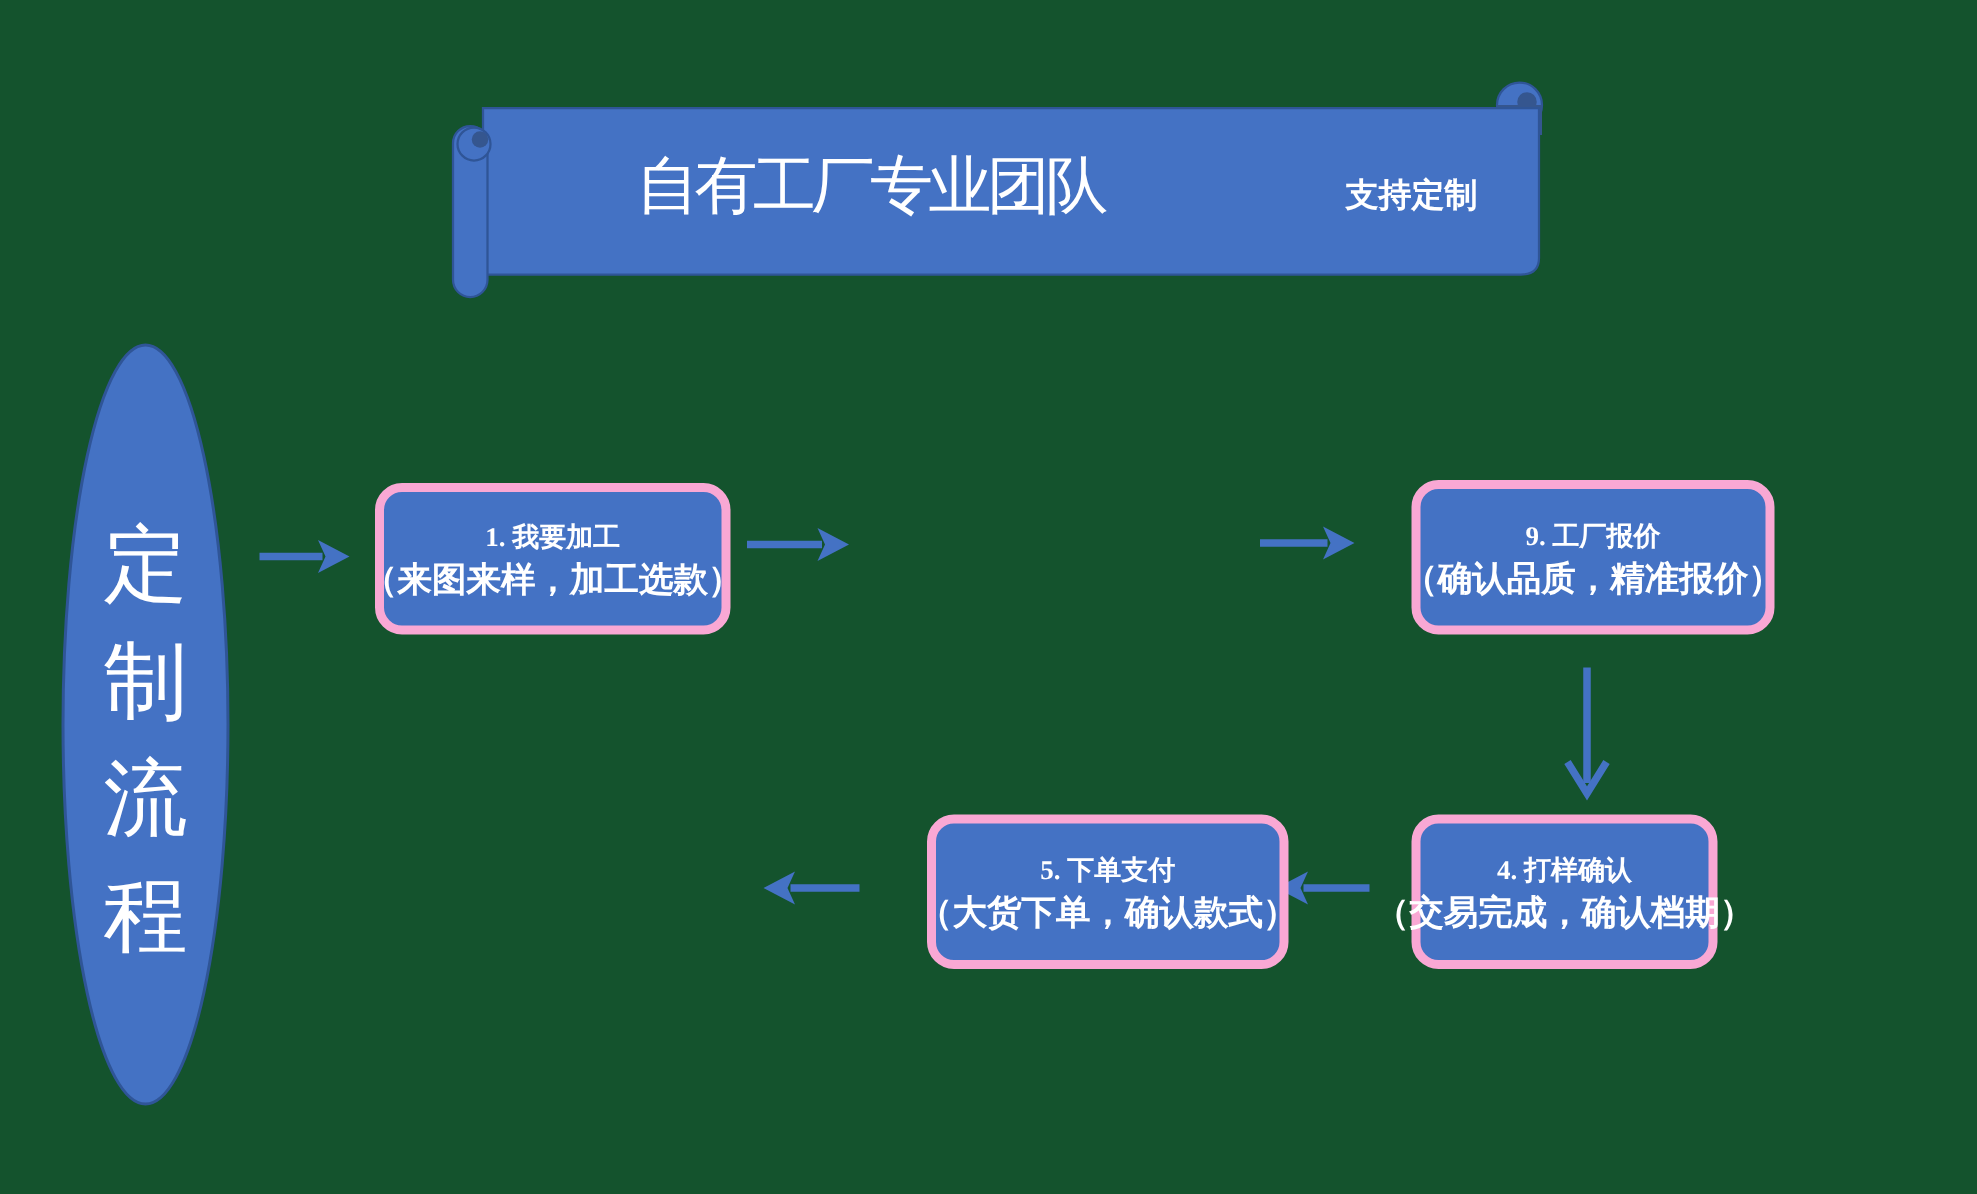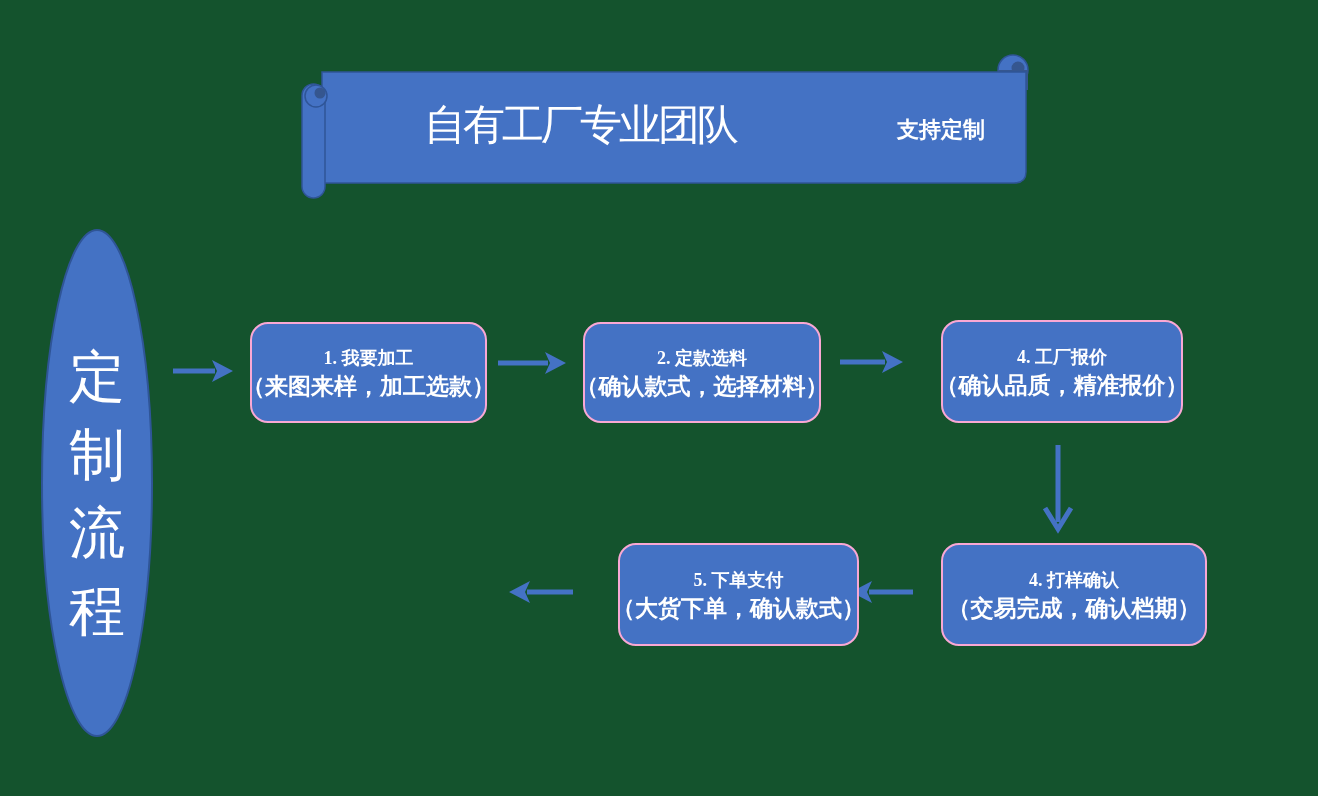--- a/index.html
+++ b/index.html
@@ -33,37 +33,37 @@
     text-align:center;
     font-size:56px;line-height:78px;
     color:#ffffff;
   }
   .ellipse-label span{display:block;}
 
   
   .step-box{
     position:absolute;
     background:#4472C4;
-    border:2px solid #f9a8d4;
+    border:6px solid #f9a8d4;
     border-radius:18px;
     box-sizing:border-box;
     display:flex;flex-direction:column;
     align-items:center;justify-content:center;
     gap:9px;
     color:#ffffff;
     font-weight:bold;
     font-family:"Liberation Serif", serif;
   }
   .step-title{font-size:18px;line-height:20px;white-space:nowrap;}
   .step-sub{font-size:23px;line-height:20px;white-space:nowrap;}
 
   #box1{left:250px;top:322px;width:237px;height:101px;}
   #box2{left:583px;top:322px;width:238px;height:101px;}
   #box3{left:941px;top:320px;width:242px;height:103px;}
-  #box4{left:941px;top:543px;width:266px;height:103px;}
+  #box4{left:941px;top:543px;width:204px;height:103px;}
   #box5{left:618px;top:543px;width:241px;height:103px;}
   #box6{left:248px;top:543px;width:238px;height:103px;}
 </style>
 </head>
 <body>
 
 <div id="canvas">
 
   <svg class="abs" style="left:0;top:0" width="1318" height="796" viewBox="0 0 1318 796">
 
@@ -123,26 +123,22 @@
     <span>定</span>
     <span>制</span>
     <span>流</span>
     <span>程</span>
   </div>
 
   <div id="box1" class="step-box">
     <div class="step-title">1. 我要加工</div>
     <div class="step-sub">（来图来样，加工选款）</div>
   </div>
-  <div id="box2" class="step-box">
-    <div class="step-title">2. 定款选料</div>
-    <div class="step-sub">（确认款式，选择材料）</div>
-  </div>
   <div id="box3" class="step-box">
-    <div class="step-title">4. 工厂报价</div>
+    <div class="step-title">9. 工厂报价</div>
     <div class="step-sub">（确认品质，精准报价）</div>
   </div>
   <div id="box4" class="step-box">
     <div class="step-title">4. 打样确认</div>
     <div class="step-sub">（交易完成，确认档期）</div>
   </div>
   <div id="box5" class="step-box">
     <div class="step-title">5. 下单支付</div>
     <div class="step-sub">（大货下单，确认款式）</div>
   </div>

